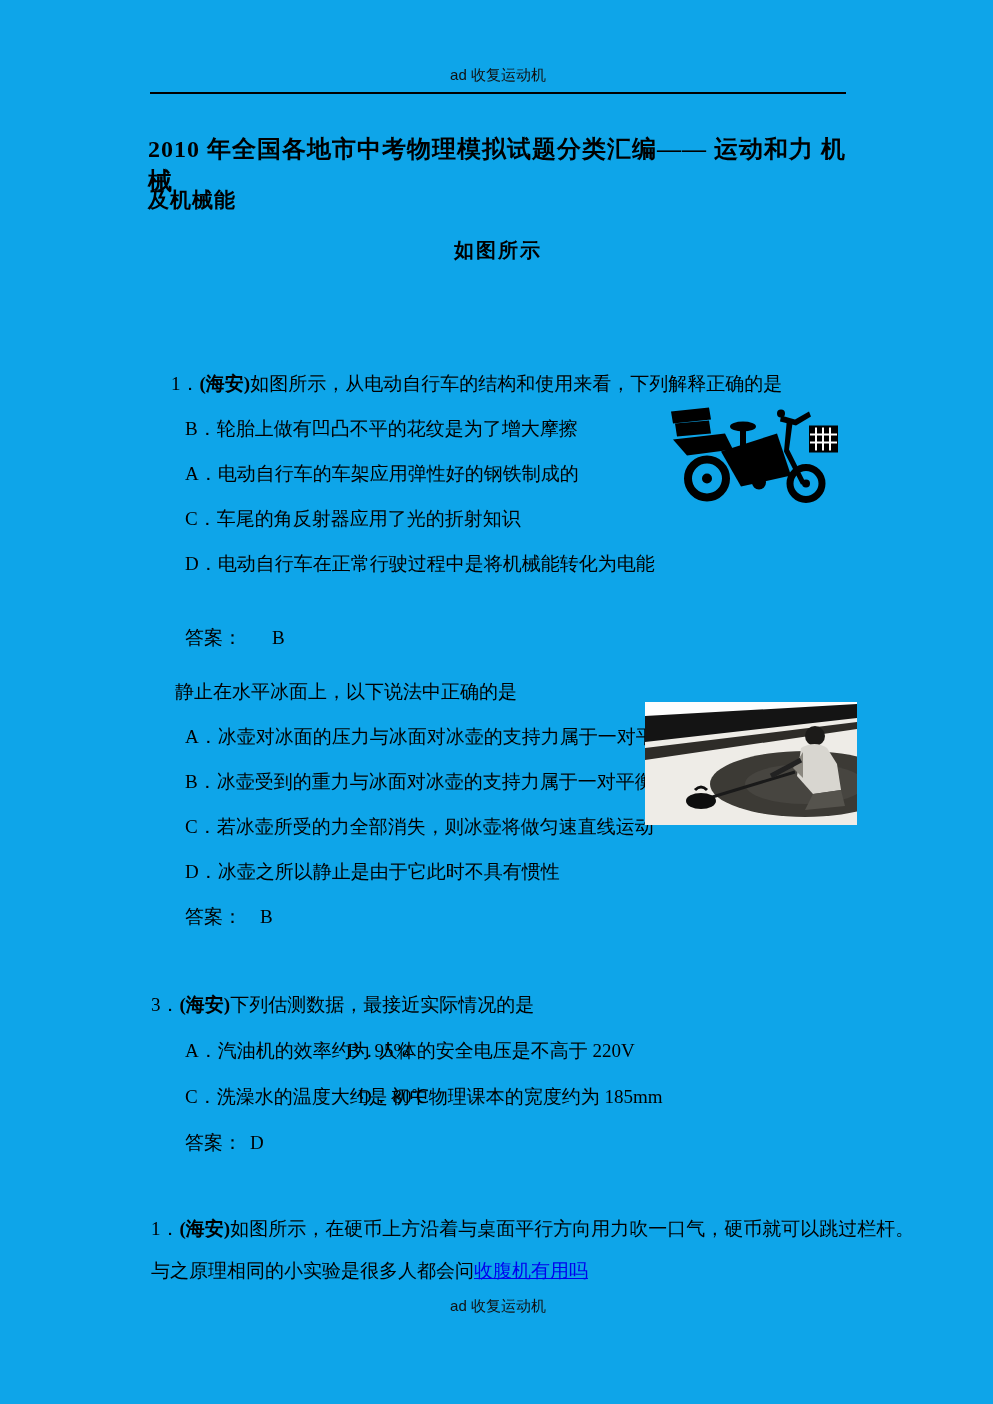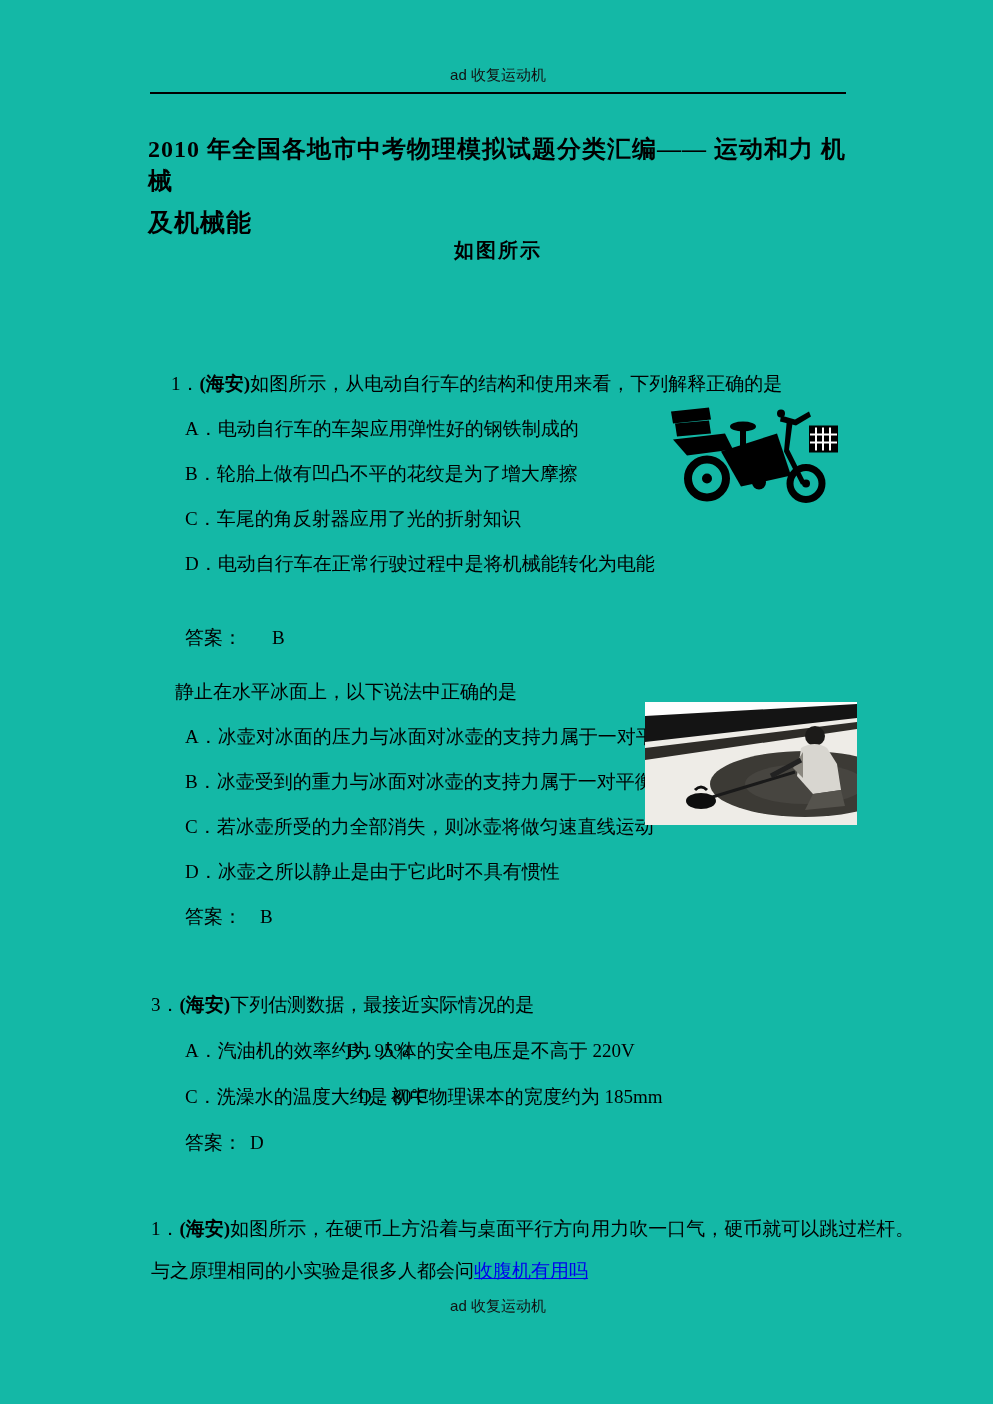--- a/index.html
+++ b/index.html
@@ -1,21 +1,21 @@
 <!DOCTYPE html>
 <html><head>
 <meta charset="utf-8">
 <style>
   html,body { margin:0; padding:0; background:#888; }
   .page {
     position: relative;
     width: 993px;
     height: 1404px;
     margin: 0 auto;
-    background: #14b8a6;
+    background: #0ea5e9;
     font-family: "Liberation Serif", serif;
     color: #000;
     overflow: hidden;
   }
   
   .hf-text {
     position: absolute;
     left: 150px;
     width: 696px;
     text-align: center;
@@ -37,21 +37,21 @@
   
   .title-line {
     position: absolute;
     left: 148px;
     width: 700px;
     font-weight: bold;
     font-size: 24px;
     letter-spacing: 1px;
   }
   .title-1 { top: 133px; }
-  .title-2 { top: 206px; font-size: 25px; }
+  .title-2 { top: 186px; font-size: 21px; }
   .section-heading {
     position: absolute;
     left: 148px;
     width: 700px;
     text-align: center;
     font-weight: bold;
     font-size: 20px;
     top: 237px;
     letter-spacing: 2px;
   }
@@ -100,22 +100,22 @@
 
   <div class="hf-text header-text">ad 收复运动机</div>
   <div class="header-rule"></div>
 
   <div class="title-line title-1">2010 年全国各地市中考物理模拟试题分类汇编—— 运动和力 机械</div>
   <div class="title-line title-2">及机械能</div>
   <div class="section-heading">如图所示</div>
 
   <div class="question q1 lh39">
     <p class="q-line stem"><span>1．</span><span class="q-source">(海安)</span><span>如图所示，从电动自行车的结构和使用来看，下列解释正确的是</span></p>
+    <p class="q-line opt">B．轮胎上做有凹凸不平的花纹是为了增大摩擦</p>
     <p class="q-line opt">A．电动自行车的车架应用弹性好的钢铁制成的</p>
-    <p class="q-line opt">B．轮胎上做有凹凸不平的花纹是为了增大摩擦</p>
     <p class="q-line opt">C．车尾的角反射器应用了光的折射知识</p>
     <p class="q-line opt">D．电动自行车在正常行驶过程中是将机械能转化为电能</p>
     <p class="q-line ans"><span>答案：</span><span class="ans-gap-lg">B</span></p>
   </div>
 
   <div class="figure fig-bike">
     <svg viewBox="0 0 180 115">
       <circle cx="44" cy="89" r="19" fill="none" stroke="#000" stroke-width="8"></circle>
       <circle cx="44" cy="89" r="5" fill="#000"></circle>
       <circle cx="143" cy="94" r="16" fill="none" stroke="#000" stroke-width="7"></circle>

